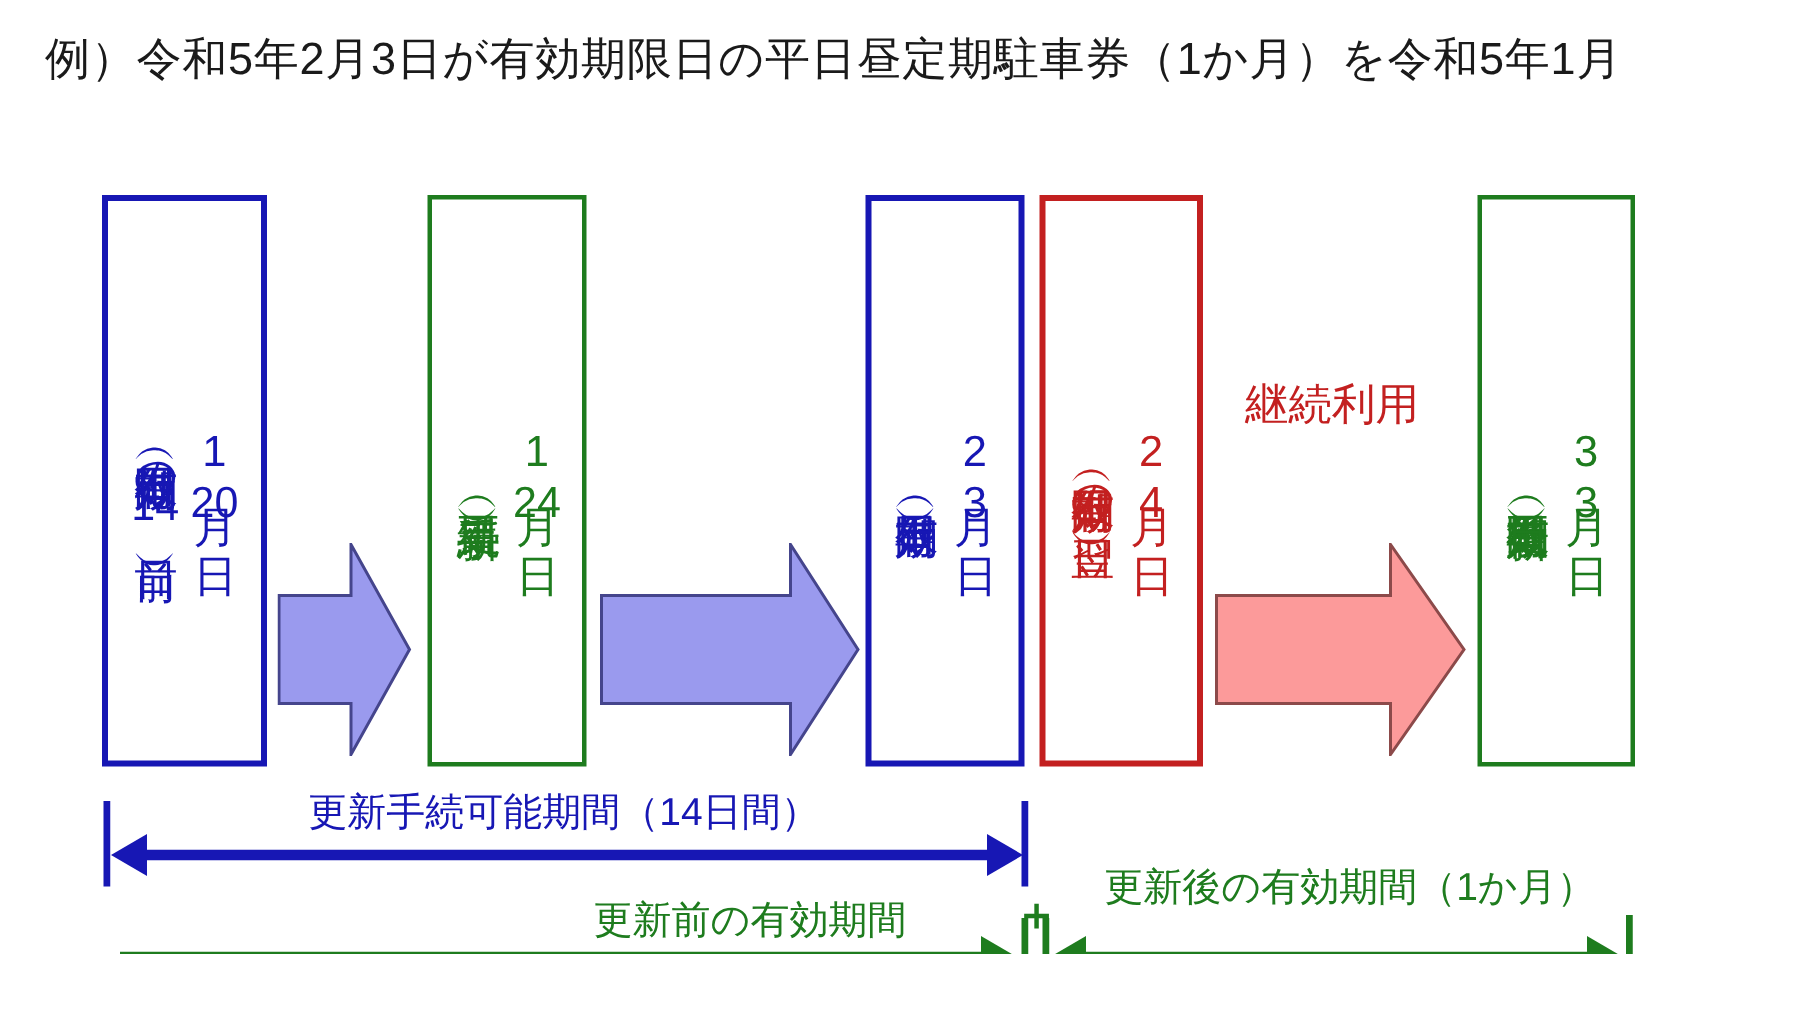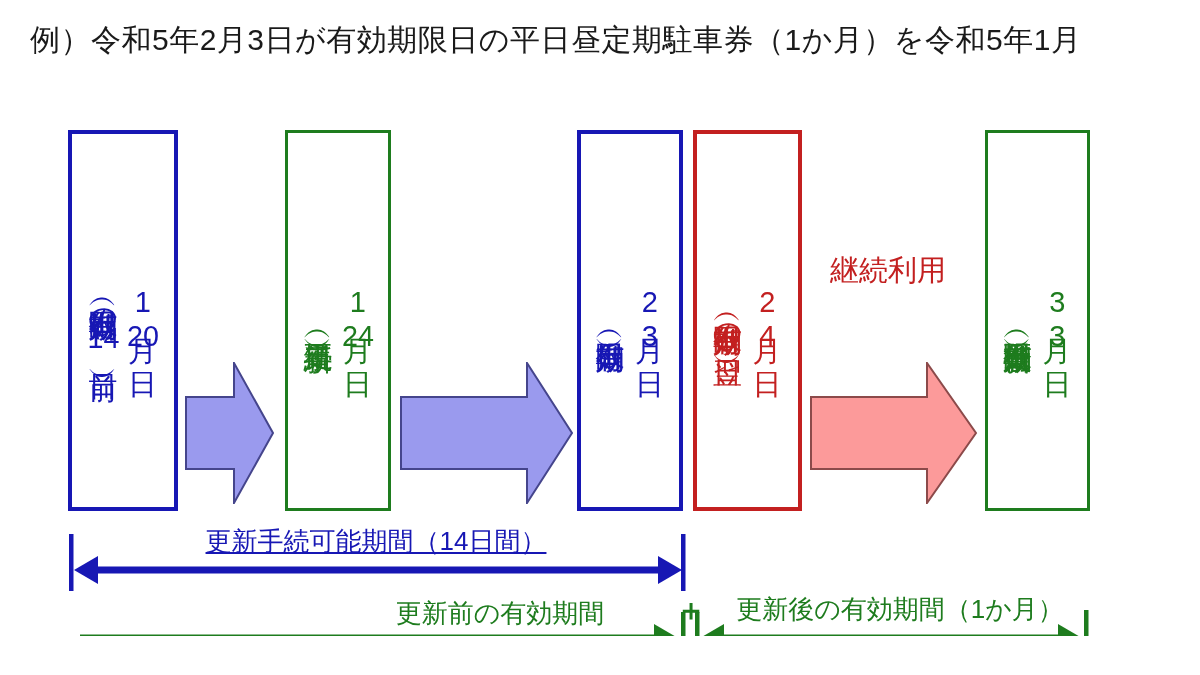--- a/index.html
+++ b/index.html
@@ -29,21 +29,21 @@
   .tcy{text-combine-upright:all;}
   
   .blockarrow{position:absolute;top:362px;}
   .blockarrow polygon.b{fill:var(--arrow-fill);stroke:var(--arrow-stroke);stroke-width:2;}
   .blockarrow polygon.p{fill:var(--pink-fill);stroke:var(--pink-stroke);stroke-width:2;}
   
   .continue-note{position:absolute;left:888px;top:252px;transform:translateX(-50%);
                  color:var(--red);font-size:29px;line-height:36px;text-align:center;white-space:nowrap;}
   
   .measure-label{position:absolute;white-space:nowrap;font-size:26px;}
-  .lbl-blue{color:var(--blue);text-decoration:underline;}
+  .lbl-blue{color:var(--blue);}
   .lbl-green{color:var(--green);}
   .blue-fill{fill:var(--blue);}
   .green-fill{fill:var(--green);}
   .plus-sign{position:absolute;left:691px;top:595px;transform:translateX(-50%);
              color:var(--green);font-size:30px;font-weight:bold;line-height:1;}
   svg{display:block;}
 </style>
 </head>
 <body>
 
@@ -111,21 +111,21 @@
     <rect class="blue-fill" x="613" y="0" width="4.5" height="57"></rect>
     <rect class="blue-fill" x="24" y="32.5" width="572" height="7"></rect>
     <polygon class="blue-fill" points="6,36 30,22 30,50"></polygon>
     <polygon class="blue-fill" points="614,36 590,22 590,50"></polygon>
   </svg>
 
   <div class="measure-label lbl-green" style="left:500px;top:596px;transform:translateX(-50%);">更新前の有効期間</div>
 
   <div class="plus-sign">＋</div>
 
-  <div class="measure-label lbl-green" style="left:900px;top:592px;transform:translateX(-50%);">更新後の有効期間（1か月）</div>
+  <div class="measure-label lbl-green" style="left:900px;top:574px;transform:translateX(-50%);">更新後の有効期間（1か月）</div>
 
   <svg style="position:absolute;left:78px;top:588px;" width="1014" height="82" viewBox="0 0 1014 82">
 
     <rect class="green-fill" x="2" y="46.5" width="580" height="7"></rect>
     <polygon class="green-fill" points="600,50 576,36 576,64"></polygon>
 
     <rect class="green-fill" x="603" y="24" width="4.5" height="52"></rect>
     <rect class="green-fill" x="617" y="24" width="4.5" height="52"></rect>
 
     <polygon class="green-fill" points="622,50 646,36 646,64"></polygon>

